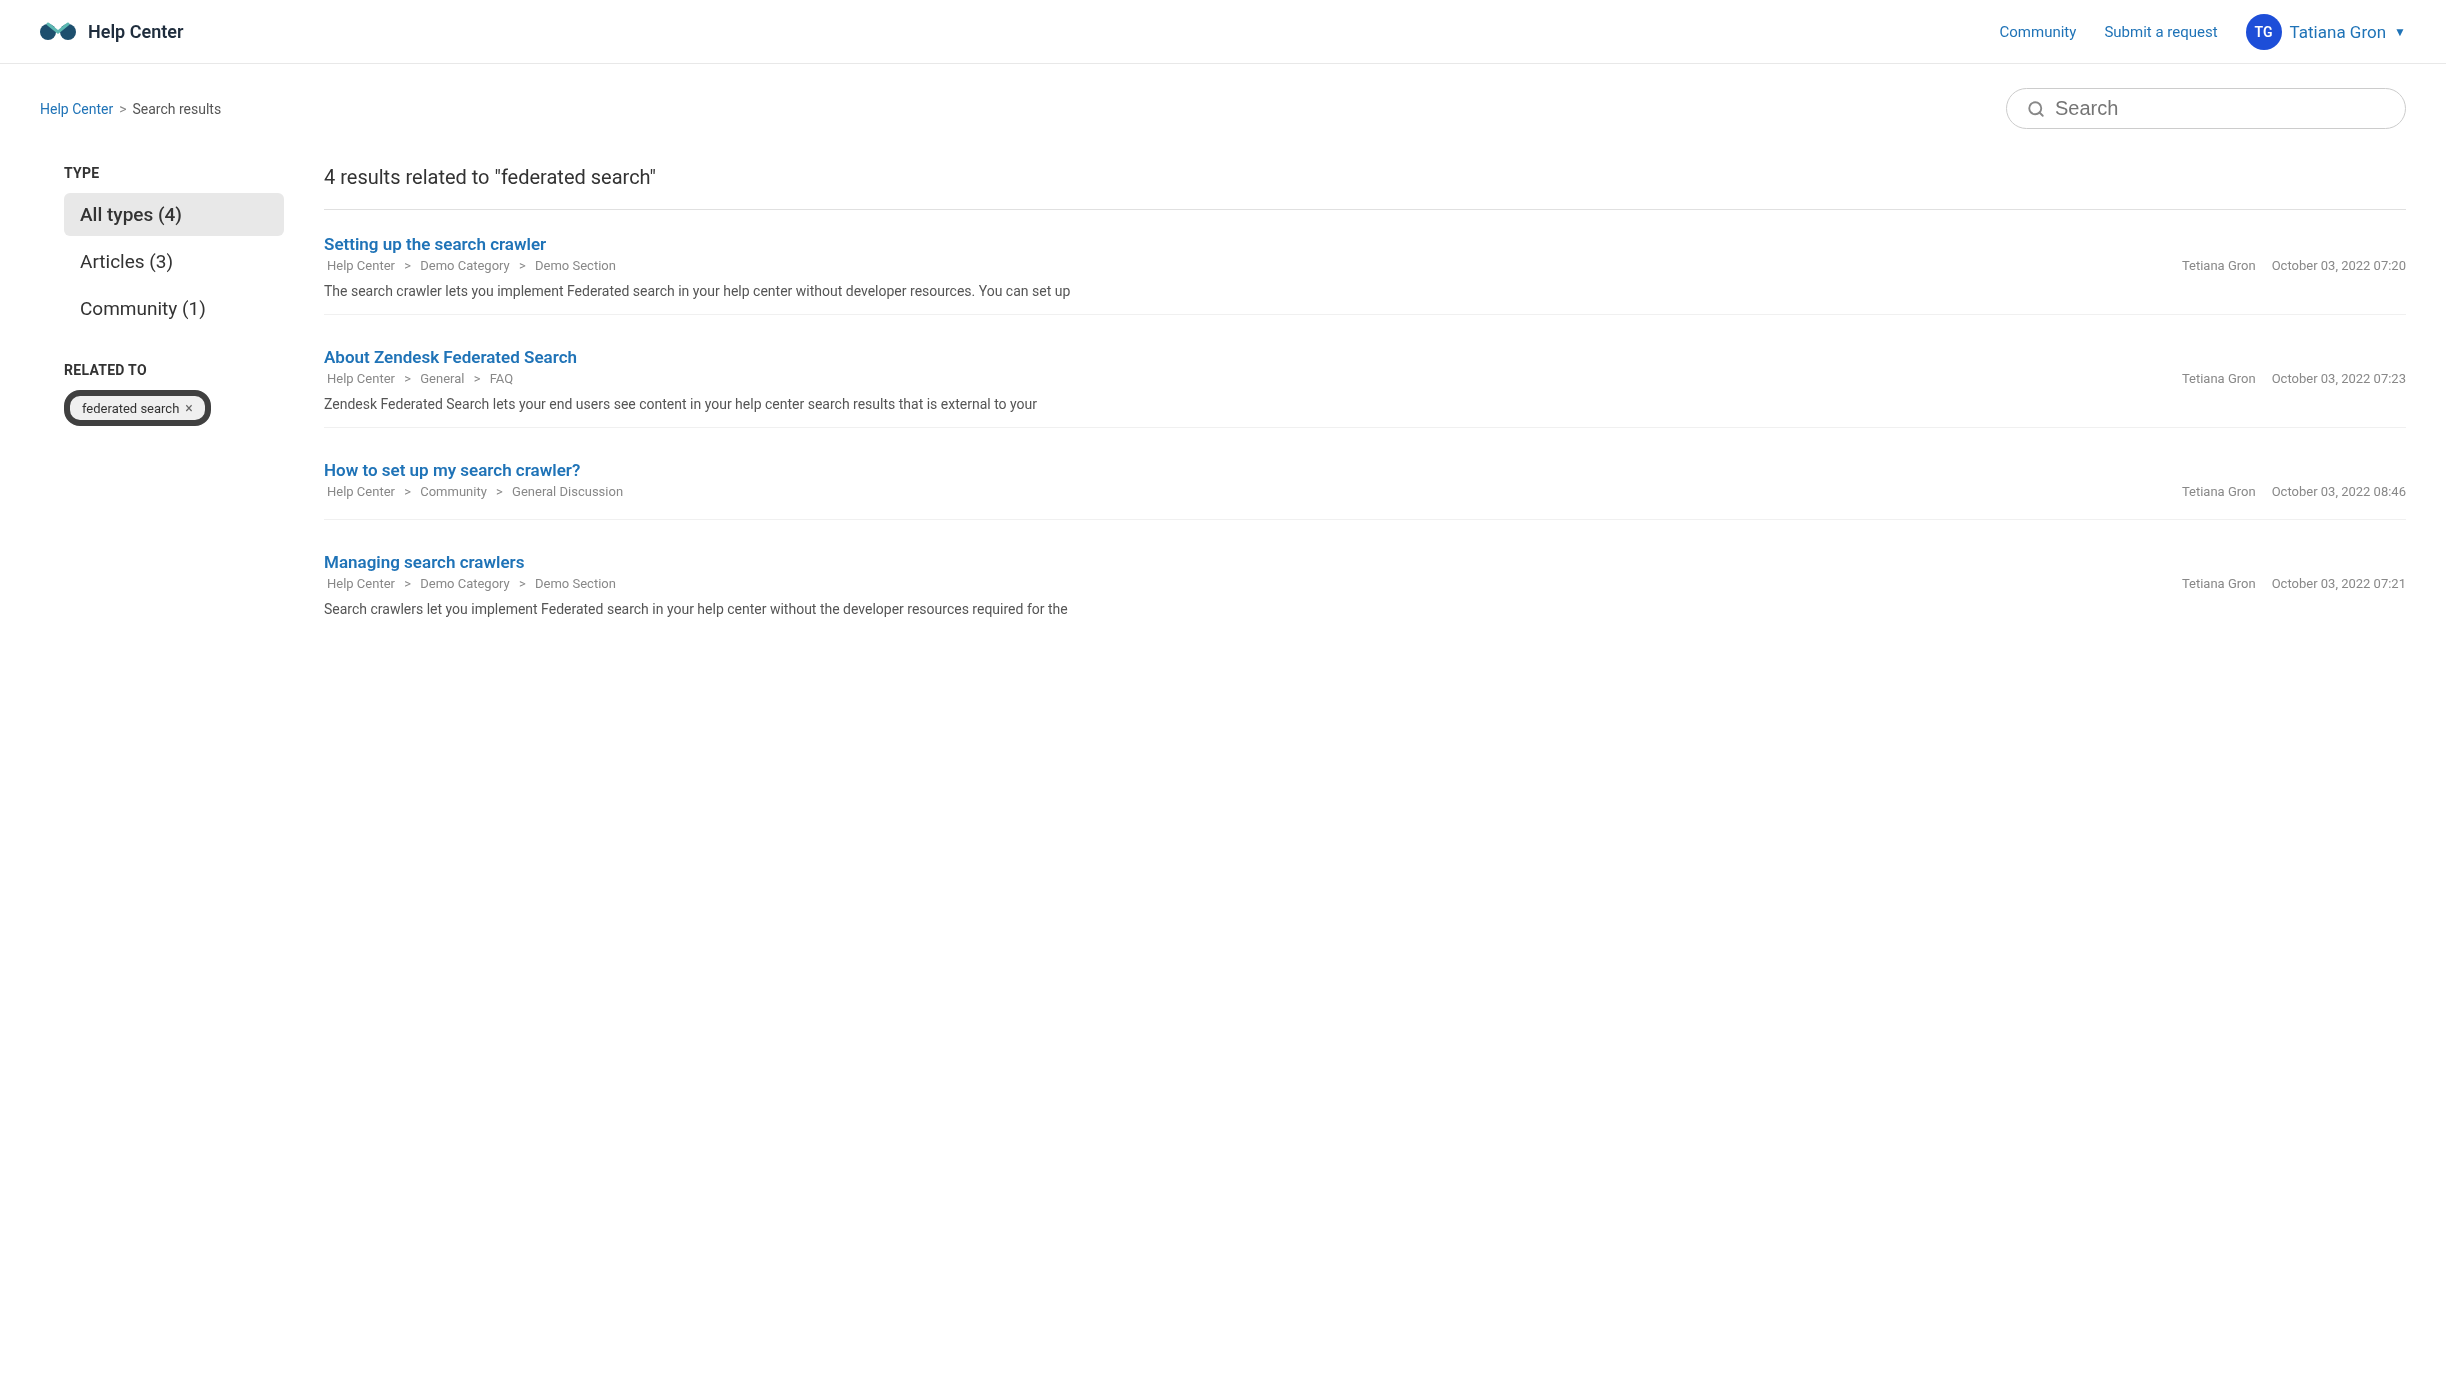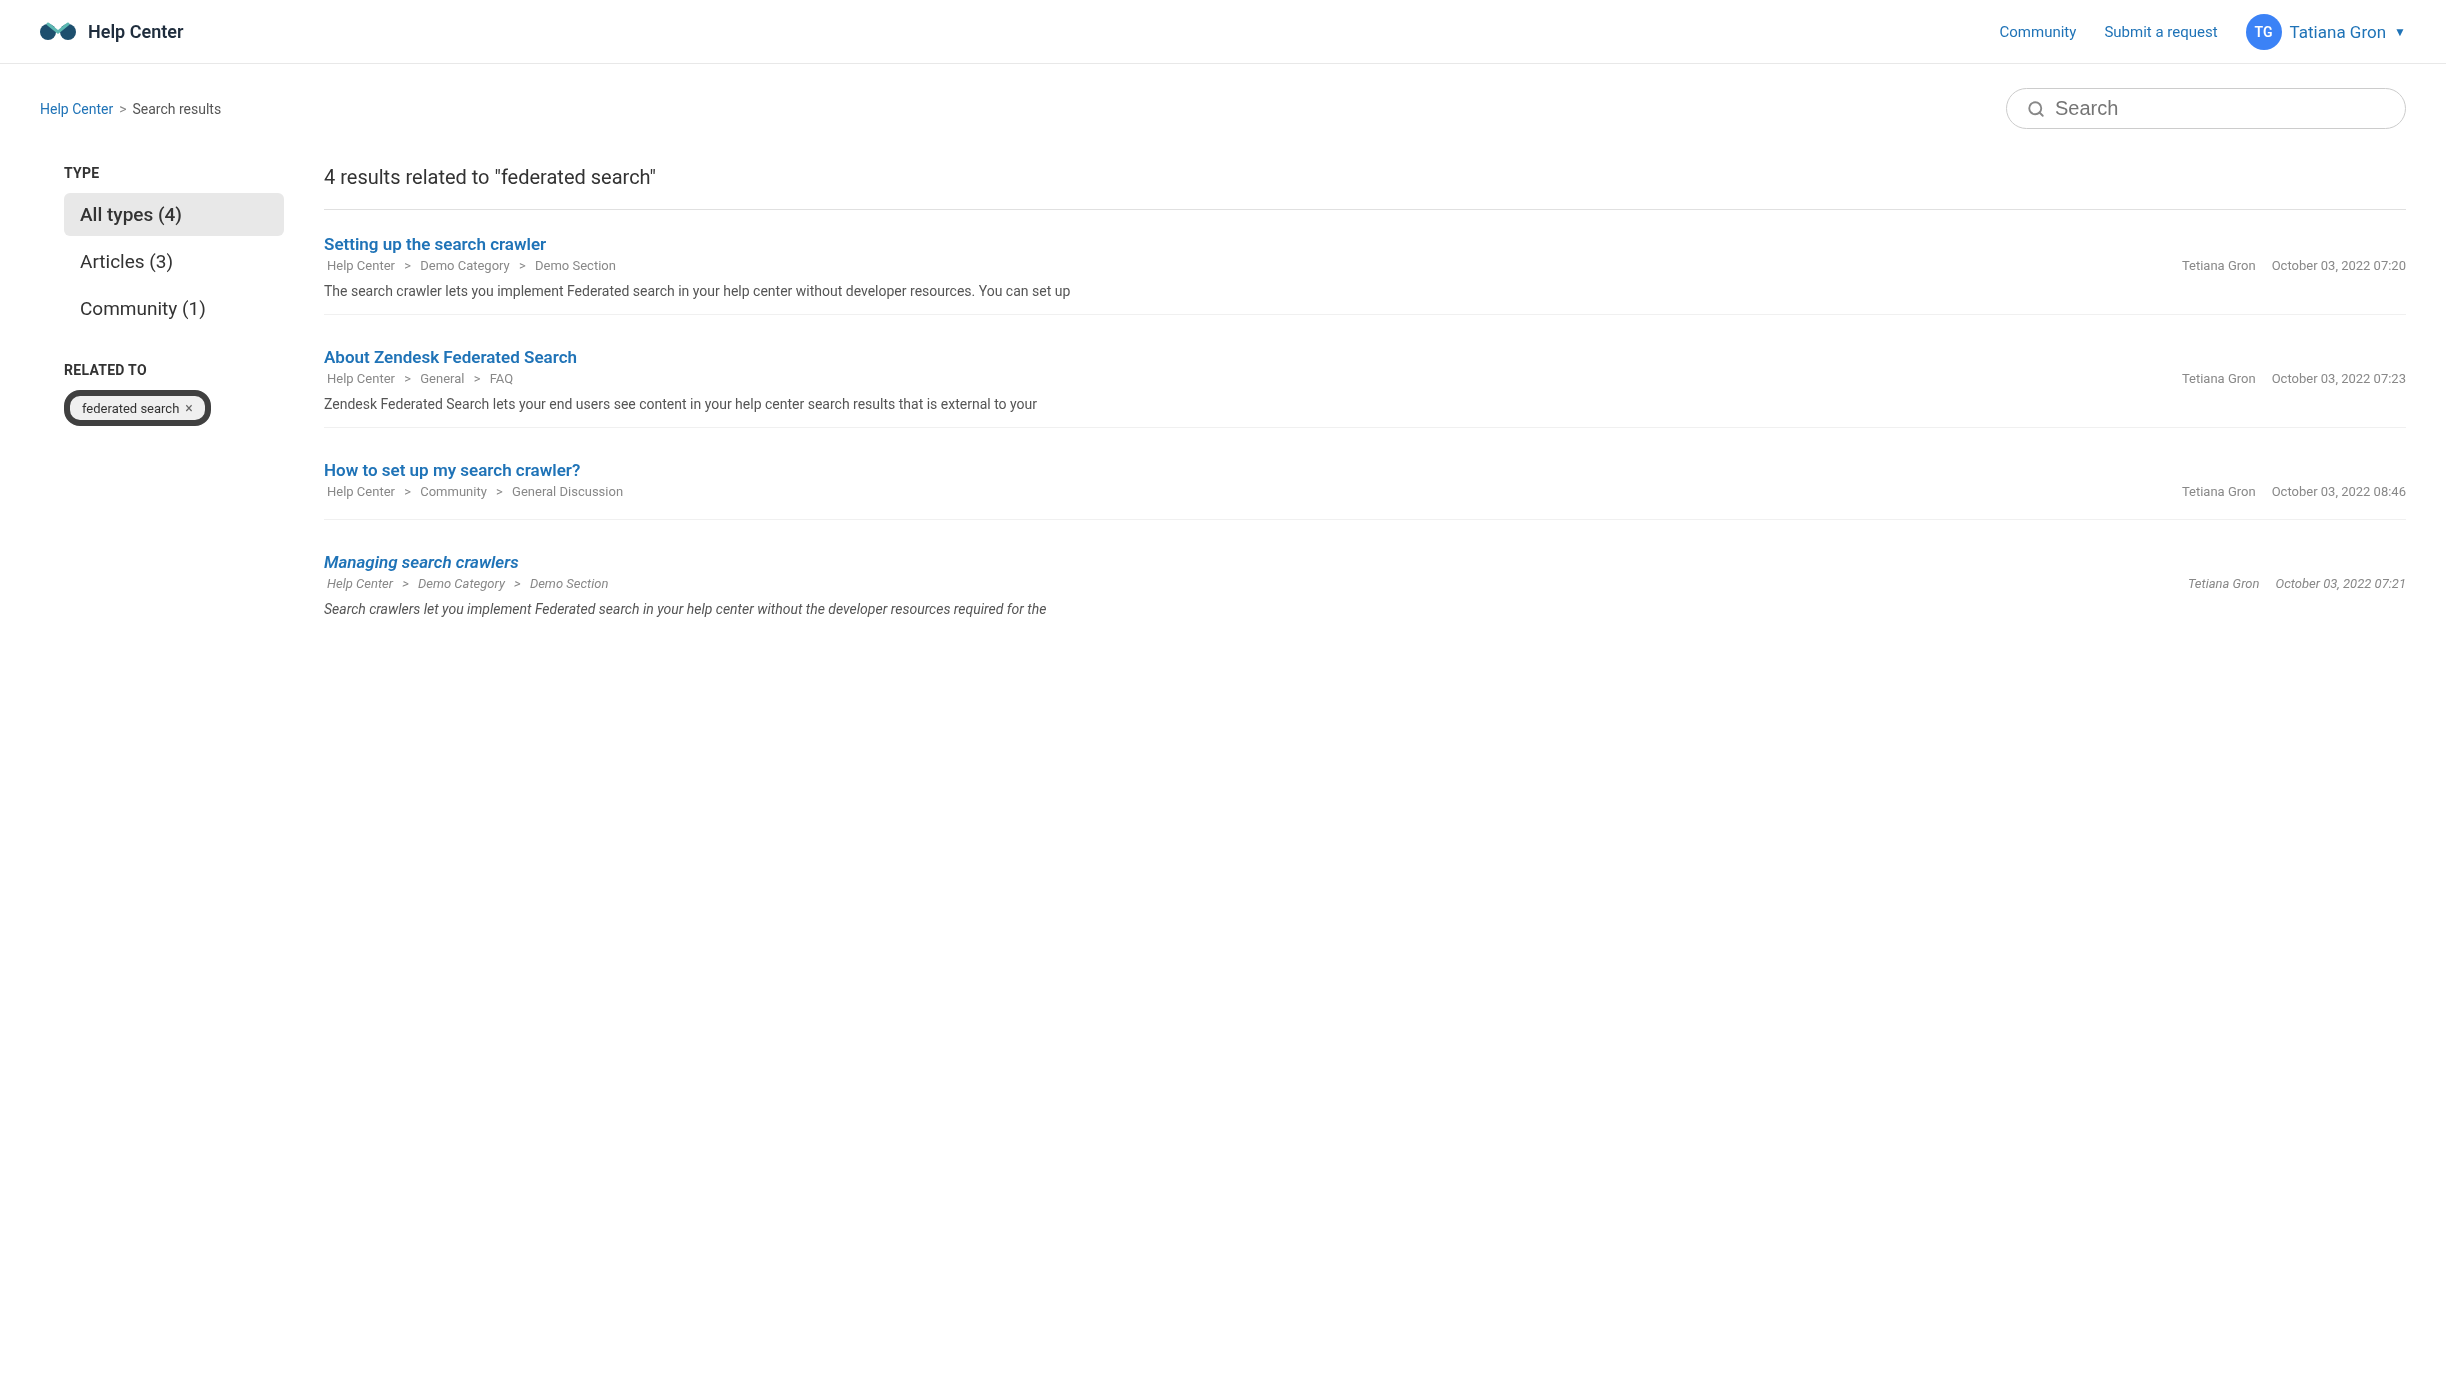--- a/index.html
+++ b/index.html
@@ -45,21 +45,21 @@
     .user-menu {
       display: flex;
       align-items: center;
       gap: 8px;
       cursor: pointer;
     }
     .user-avatar {
       width: 36px;
       height: 36px;
       border-radius: 50%;
-      background: #3b82f6;
+      background: #1d4ed8;
       overflow: hidden;
       display: flex;
       align-items: center;
       justify-content: center;
       color: #fff;
       font-size: 14px;
       font-weight: 600;
     }
     .user-name {
       font-size: 17px;
@@ -193,21 +193,20 @@
       margin-bottom: 24px;
     }
 
     .result-item {
       margin-bottom: 32px;
       padding-bottom: 12px;
       border-bottom: 1px solid #f0f0f0;
     }
     .result-item:last-child {
       border-bottom: none;
-      font-style: italic;
     }
 
     .result-title {
       font-size: 17px;
       color: #1f73b7;
       font-weight: 600;
       cursor: pointer;
       text-decoration: none;
       display: block;
       margin-bottom: 4px;

